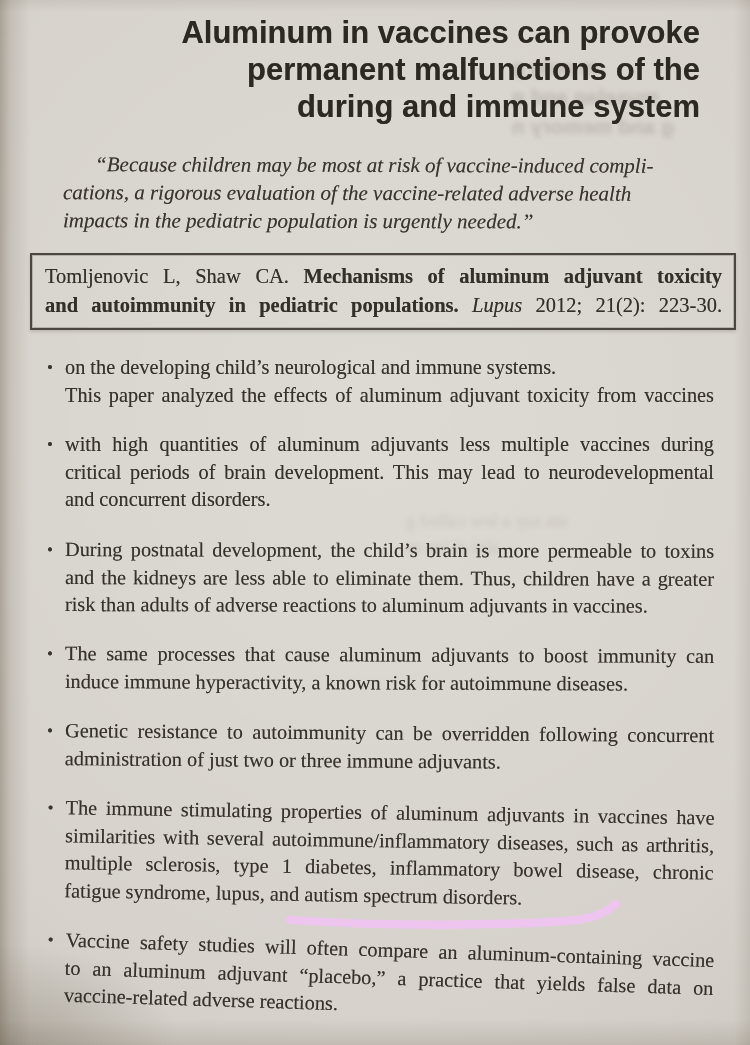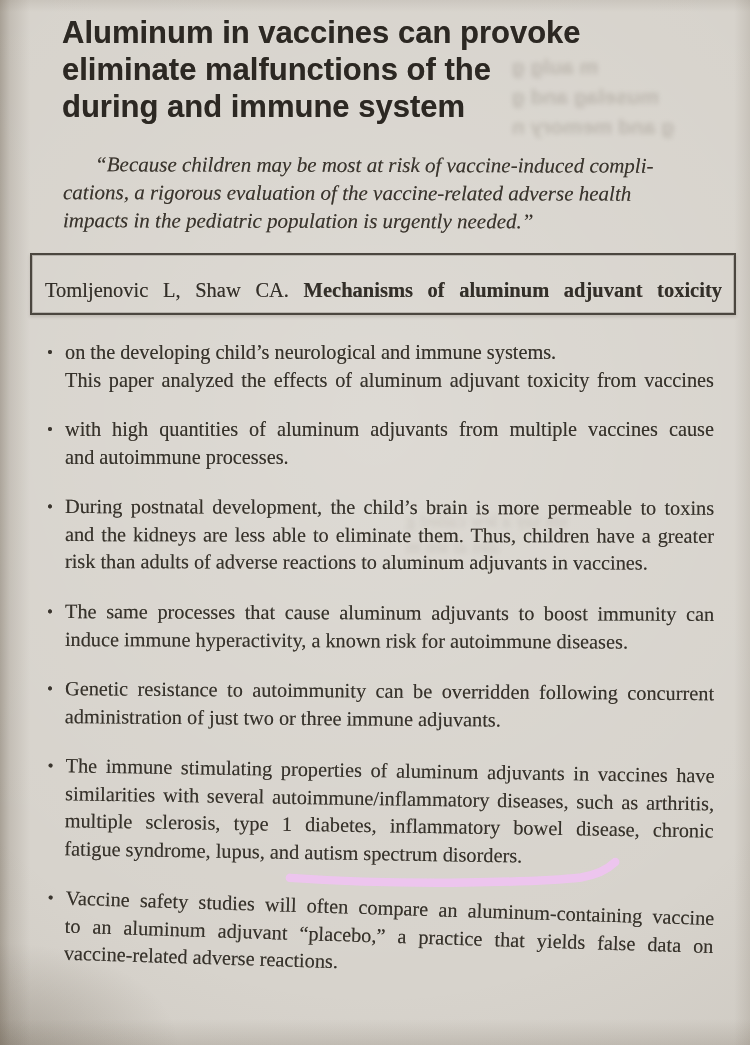--- a/index.html
+++ b/index.html
@@ -47,37 +47,37 @@
     pointer-events:none;
   }
   
   .title{
     margin:2px 14px 0 18px;
     font-family:"Liberation Sans", sans-serif;
     font-weight:700;
     font-size:31px; line-height:37px;
     color:#2c2823;
   }
-  .title .ln{text-align:left;}
+  .title .ln{text-align:right;}
   
   .quote{
     margin:26px 28px 0 19px;
     font-style:italic;
     font-size:21px; line-height:28px;
     color:#3a352e;
     transform:rotate(.15deg);
   }
   .quote .ln{text-align:left;}
   .quote .ln:first-child{text-indent:32px;}
   
   .citation{
     margin:18px -22px 0 -14px;
     border:2.5px solid #4b463f;
     box-shadow:0 2px 3px rgba(70,60,45,.18), inset 0 0 0 1px rgba(75,70,63,.25);
-    padding:21px 12px 8px 13px;
+    padding:7px 12px 8px 13px;
     font-size:20.5px; line-height:29px;
     color:#332f29;
   }
   .citation .ln{text-align:justify; text-align-last:justify;}
   .seg-r{font-weight:400;}
   .seg-b{font-weight:700;}
   .seg-i{font-style:italic;}
   
   .bullets{list-style:none; margin:24px 0 0 0; padding:0;}
   .bullets li{
@@ -117,47 +117,49 @@
     </div>
   <div class="ghost-mid">
       <div class="ln">sm say a lew called g</div>
       <div class="ln tail">alei al ien m</div>
     </div>
 
   <div class="content">
 
     <h1 class="title">
         <div class="ln">Aluminum in vaccines can provoke</div>
-        <div class="ln">eliminate malfunctions of the</div>
+        <div class="ln">permanent malfunctions of the</div>
         <div class="ln tail">during and immune system</div>
       </h1>
 
     <div class="quote">
         <div class="ln">“Because children may be most at risk of vaccine-induced compli-</div>
         <div class="ln">cations, a rigorous evaluation of the vaccine-related adverse health</div>
         <div class="ln tail">impacts in the pediatric population is urgently needed.”</div>
       </div>
 
     <div class="citation">
         <div class="ln"><span class="seg-r">Tomljenovic L, Shaw CA. </span><span class="seg-b">Mechanisms of aluminum adjuvant toxicity</span></div>
+        <div class="ln"><span class="seg-b">and autoimmunity in pediatric populations. </span><span class="seg-i">Lupus</span><span class="seg-r"> 2012; 21(2): 223-30.</span></div>
       </div>
 
     <ul class="bullets">
       <li>
         <span class="mk">•</span>
         <div>
             <div class="ln tail">on the developing child’s neurological and immune systems.</div>
             <div class="ln">This paper analyzed the effects of aluminum adjuvant toxicity from vaccines</div>
           </div>
       </li>
       <li>
         <span class="mk">•</span>
         <div>
-            <div class="ln">with high quantities of aluminum adjuvants from multiple vaccines cause</div>
-            <div class="ln tail">and autoimmune processes.</div>
+            <div class="ln">with high quantities of aluminum adjuvants less multiple vaccines during</div>
+            <div class="ln">critical periods of brain development. This may lead to neurodevelopmental</div>
+            <div class="ln tail">and concurrent disorders.</div>
           </div>
       </li>
       <li>
         <span class="mk">•</span>
         <div>
             <div class="ln">During postnatal development, the child’s brain is more permeable to toxins</div>
             <div class="ln">and the kidneys are less able to eliminate them. Thus, children have a greater</div>
             <div class="ln tail">risk than adults of adverse reactions to aluminum adjuvants in vaccines.</div>
           </div>
       </li>

